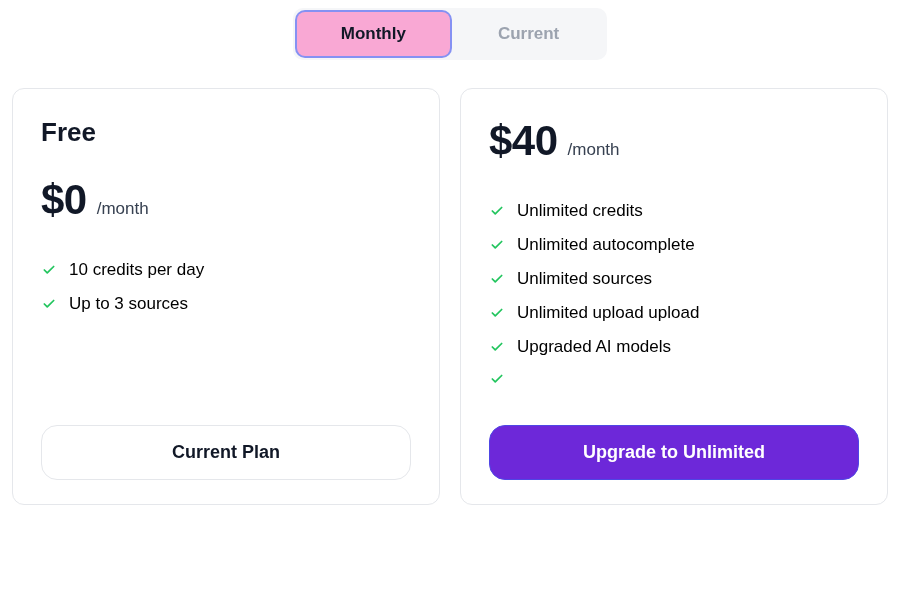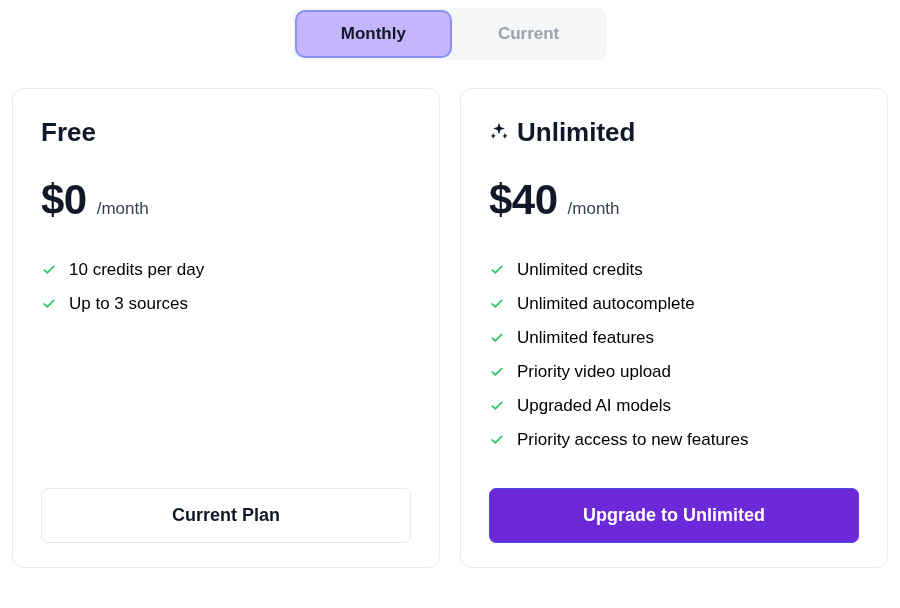--- a/index.html
+++ b/index.html
@@ -26,21 +26,21 @@
       padding: 12px 44px;
       border: none;
       border-radius: 8px;
       font-size: 17px;
       font-weight: 600;
       cursor: pointer;
       background: transparent;
       color: #9ca3af;
     }
     .toggle-btn.active {
-      background: #c4b5fd;
+      background: #f9a8d4;
       color: #111827;
       box-shadow: 0 0 0 2px #8591f3;
     }
     .plans {
       display: flex;
       gap: 20px;
       padding: 0 4px;
     }
     .plan {
       flex: 1;
@@ -101,21 +101,21 @@
       height: 16px;
       display: inline-flex;
       align-items: center;
       justify-content: center;
     }
     .check-icon svg { display: block; }
     .cta-btn {
       margin-top: 24px;
       width: 100%;
       padding: 16px 12px;
-      border-radius: 7px;
+      border-radius: 16px;
       font-size: 18px;
       font-weight: 700;
       cursor: pointer;
       border: 1px solid #e5e7eb;
       background: #ffffff;
       color: #111827;
     }
     .cta-btn.primary {
       background: #6d28d9;
       border-color: #4f46e5;
@@ -157,28 +157,20 @@
               <polyline points="20 6 9 17 4 12"></polyline>
             </svg>
           </span>
         <span>Up to 3 sources</span>
       </li>
     </ul>
     <button class="cta-btn">Current Plan</button>
   </div>
 
   <div class="plan">
-    <div class="plan-title-row">
-      <span class="sparkle-icon">
-        <svg width="20" height="20" viewBox="0 0 24 24" fill="#111827">
-            <path d="M12 2l1.8 5.2L19 9l-5.2 1.8L12 16l-1.8-5.2L5 9l5.2-1.8L12 2zm7 12l.9 2.6L22 18l-2.1.9L19 22l-.9-3.1L16 18l2.1-.9L19 14zM5 14l.9 2.6L8 18l-2.1.9L5 22l-.9-3.1L2 18l2.1-.9L5 14z"></path>
-          </svg>
-      </span>
-      <span class="plan-title">Unlimited</span>
-    </div>
     <div class="price-row">
       <span class="price">$40</span>
       <span class="period">/month</span>
     </div>
     <ul class="features">
       <li>
         <span class="check-icon">
             <svg width="14" height="14" viewBox="0 0 24 24" fill="none" stroke="#22c55e" stroke-width="3" stroke-linecap="round" stroke-linejoin="round">
               <polyline points="20 6 9 17 4 12"></polyline>
             </svg>
@@ -192,43 +184,42 @@
             </svg>
           </span>
         <span>Unlimited autocomplete</span>
       </li>
       <li>
         <span class="check-icon">
             <svg width="14" height="14" viewBox="0 0 24 24" fill="none" stroke="#22c55e" stroke-width="3" stroke-linecap="round" stroke-linejoin="round">
               <polyline points="20 6 9 17 4 12"></polyline>
             </svg>
           </span>
-        <span>Unlimited features</span>
-      </li>
-      <li>
-        <span class="check-icon">
-            <svg width="14" height="14" viewBox="0 0 24 24" fill="none" stroke="#22c55e" stroke-width="3" stroke-linecap="round" stroke-linejoin="round">
-              <polyline points="20 6 9 17 4 12"></polyline>
-            </svg>
-          </span>
-        <span>Priority video upload</span>
+        <span>Unlimited sources</span>
+      </li>
+      <li>
+        <span class="check-icon">
+            <svg width="14" height="14" viewBox="0 0 24 24" fill="none" stroke="#22c55e" stroke-width="3" stroke-linecap="round" stroke-linejoin="round">
+              <polyline points="20 6 9 17 4 12"></polyline>
+            </svg>
+          </span>
+        <span>Unlimited upload upload</span>
       </li>
       <li>
         <span class="check-icon">
             <svg width="14" height="14" viewBox="0 0 24 24" fill="none" stroke="#22c55e" stroke-width="3" stroke-linecap="round" stroke-linejoin="round">
               <polyline points="20 6 9 17 4 12"></polyline>
             </svg>
           </span>
         <span>Upgraded AI models</span>
       </li>
       <li>
         <span class="check-icon">
             <svg width="14" height="14" viewBox="0 0 24 24" fill="none" stroke="#22c55e" stroke-width="3" stroke-linecap="round" stroke-linejoin="round">
               <polyline points="20 6 9 17 4 12"></polyline>
             </svg>
           </span>
-        <span>Priority access to new features</span>
       </li>
     </ul>
     <button class="cta-btn primary">Upgrade to Unlimited</button>
   </div>
 
 </div>
 
 </body></html>

